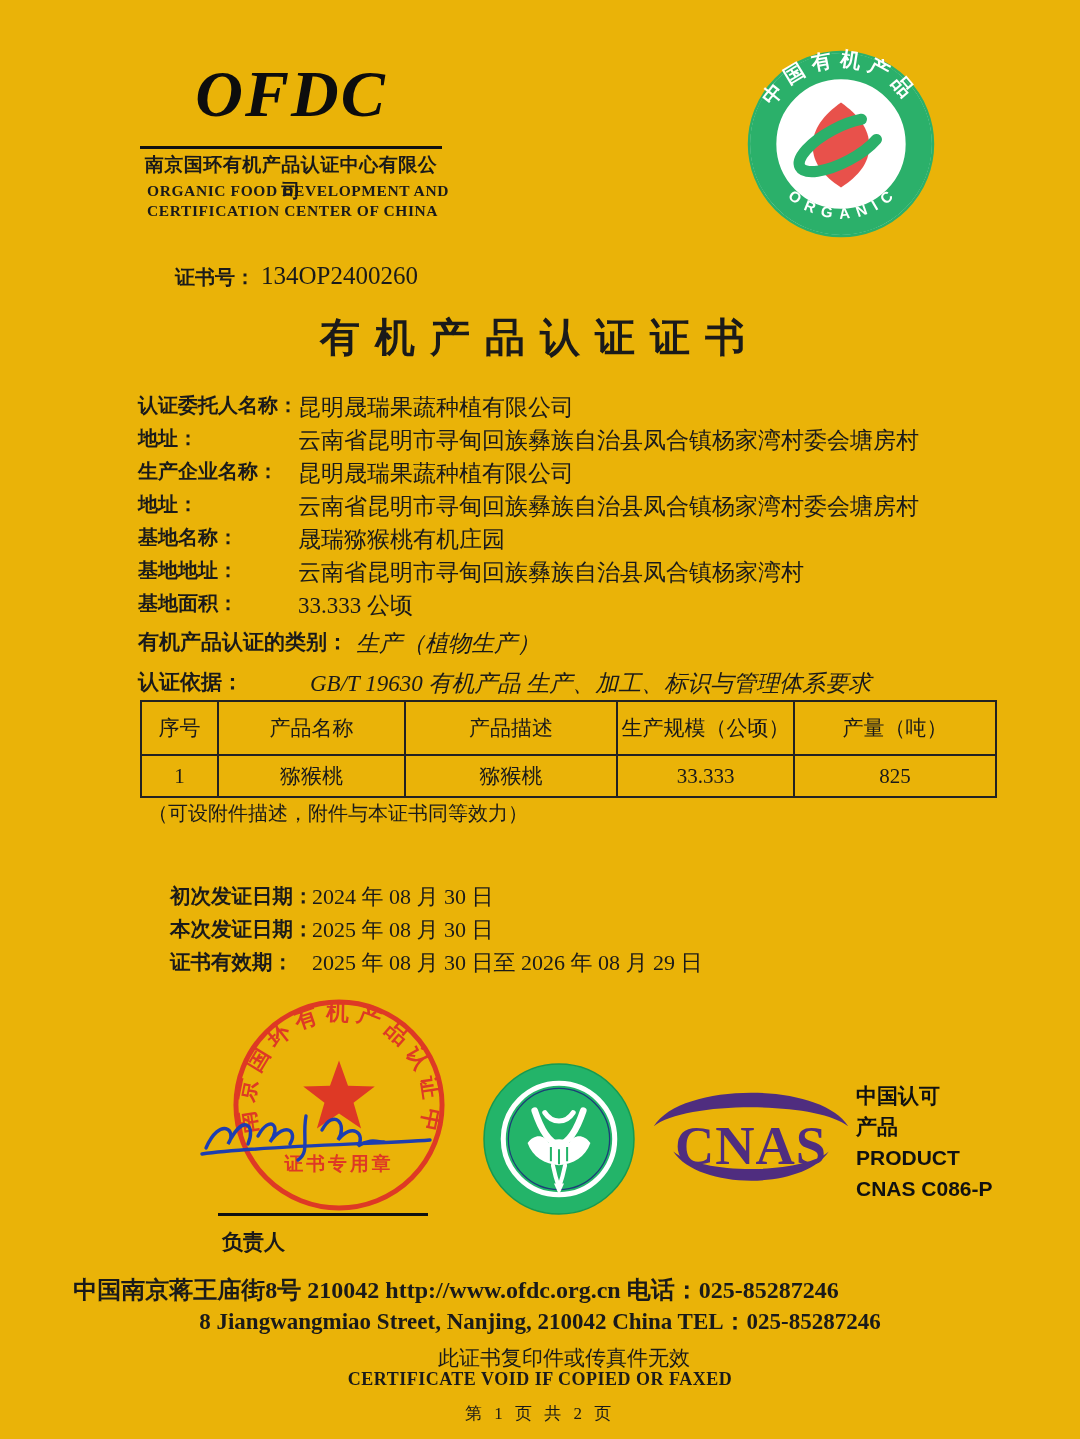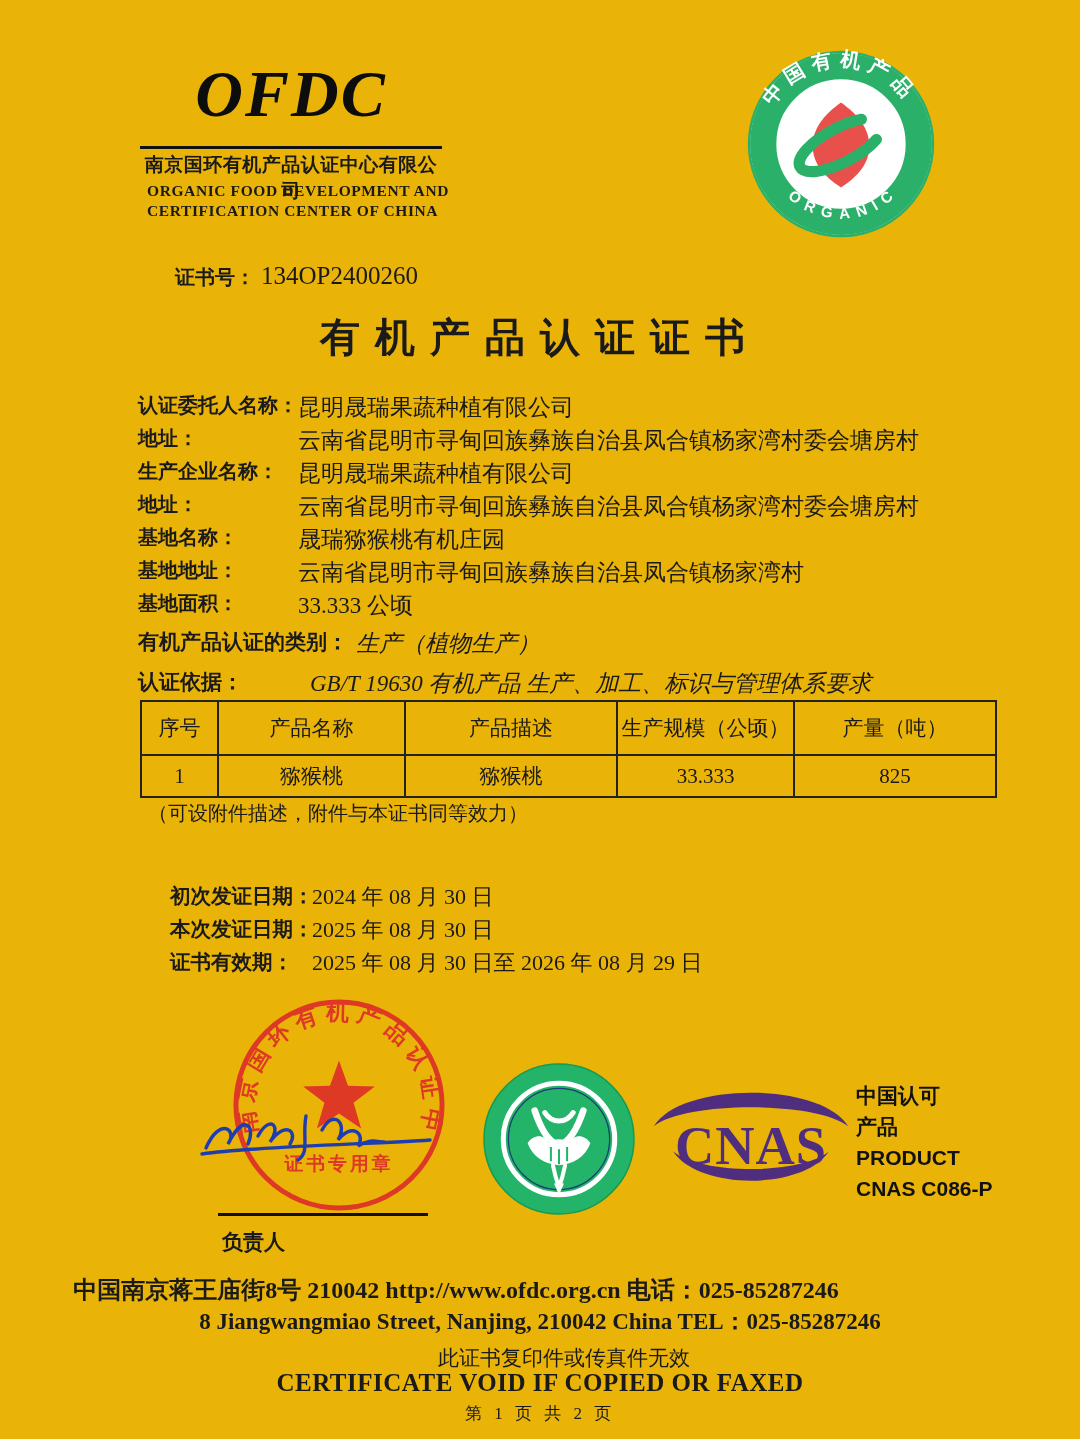--- a/index.html
+++ b/index.html
@@ -40,21 +40,21 @@
   .drow-dates .lbl{position:absolute;left:0;top:0;font-size:20.5px;font-family:"Liberation Sans",sans-serif;font-weight:bold;}
   .drow-dates .val{position:absolute;left:142px;top:0;}
   
   .sig-line{left:218px;top:1213px;width:210px;height:2.5px;background:#111;}
   .resp{left:222px;top:1228px;font-size:21px;font-family:"Liberation Sans",sans-serif;font-weight:bold;}
   .cnas-text{left:856px;top:1080px;font-size:21px;line-height:31px;font-family:"Liberation Sans",sans-serif;font-weight:bold;color:#111;}
   
   .f1{left:0;top:1274px;width:912px;text-align:center;font-size:24px;font-weight:bold;}
   .f2{left:0;top:1306px;width:1080px;text-align:center;font-size:23px;font-weight:bold;}
   .f3{left:0;top:1344px;width:1080px;text-align:center;font-size:21px;padding-left:24px;}
-  .f4{left:0;top:1369px;width:1080px;text-align:center;font-size:25px;font-weight:bold;letter-spacing:.5px;}
+  .f4{left:0;top:1369px;width:1080px;text-align:center;font-size:18px;font-weight:bold;letter-spacing:.5px;}
   .f5{left:0;top:1402px;width:1080px;text-align:center;font-size:17px;letter-spacing:4px;}
 </style>
 </head>
 <body>
 
 <div id="page">
 
   <div class="abs ofdc-logo">OFDC</div>
   <div class="abs ofdc-rule"></div>
   <div class="abs org-cn hei">南京国环有机产品认证中心有限公司</div>

